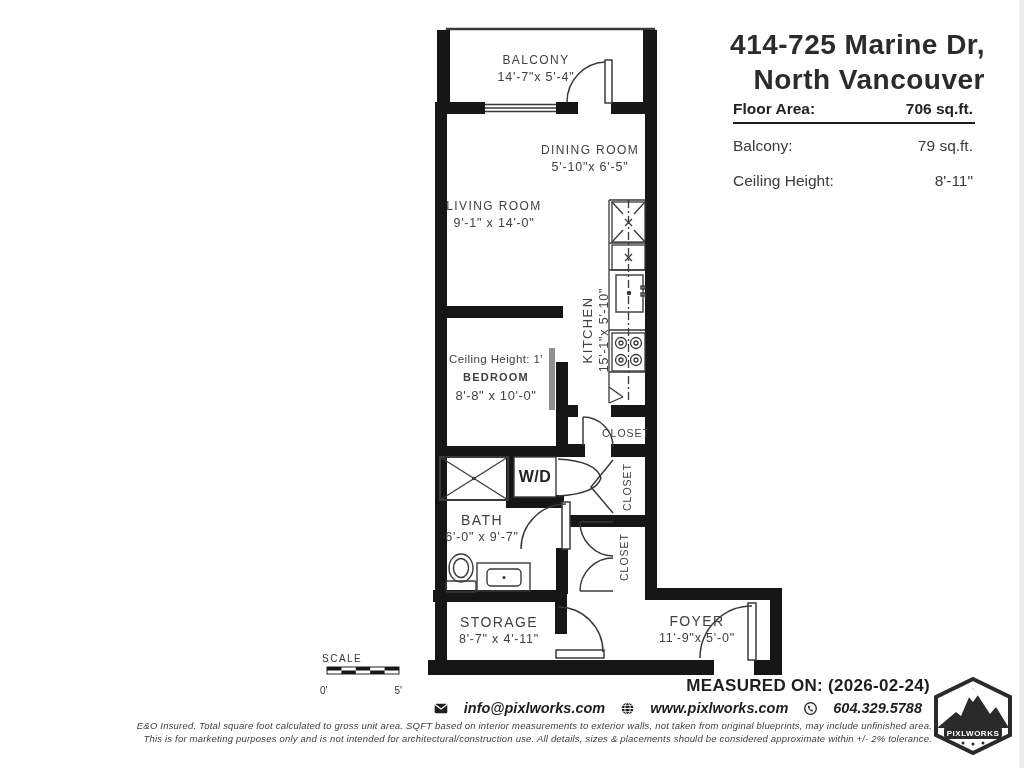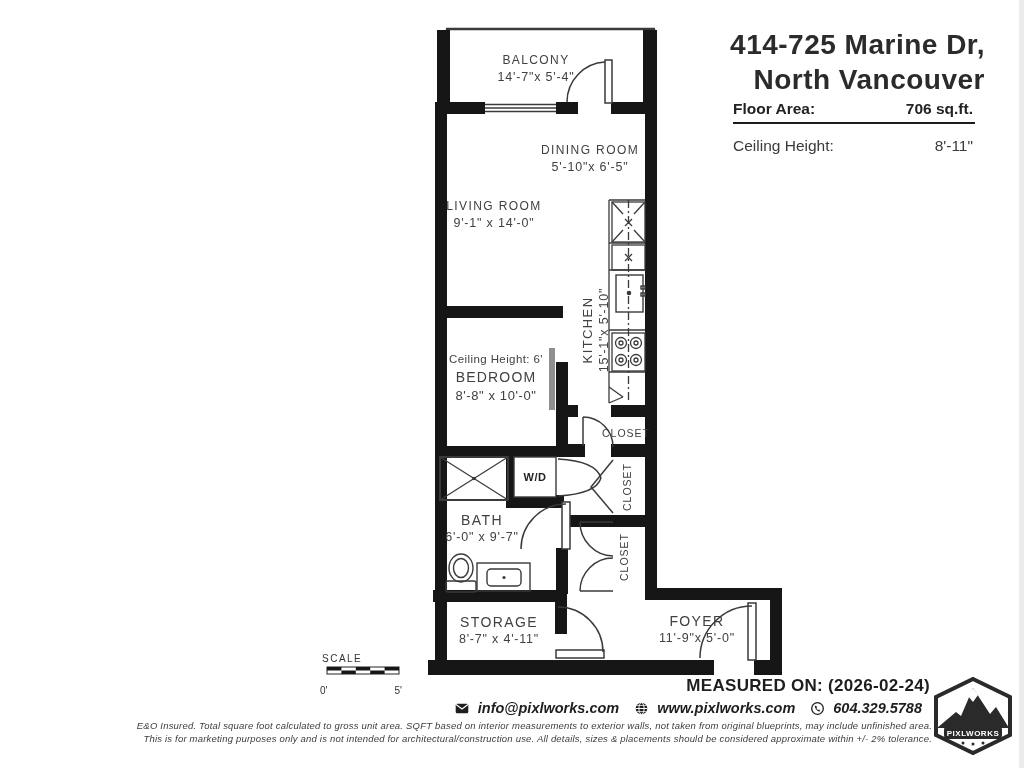--- a/index.html
+++ b/index.html
@@ -15,34 +15,34 @@
   }
   .area-table{position:absolute;left:733px;top:96px;width:242px;font-size:15.5px;color:#3a3a3a;}
   .area-row{display:flex;justify-content:space-between;align-items:baseline;padding:4px 2px 4px 0;}
   .area-row.first{font-weight:bold;border-bottom:2.5px solid #1c1c1c;color:#222;}
   .area-row.rest{margin-top:9px;}
   
   .lbl{position:absolute;transform:translate(-50%,-50%);text-align:center;white-space:nowrap;color:#414141;}
   .rname{font-size:12px;letter-spacing:1.4px;line-height:17px;}
   .rdims{font-size:12.5px;letter-spacing:.8px;line-height:16px;}
   .bed-note{font-size:11.5px;letter-spacing:.4px;line-height:16px;}
-  .bed-name{font-size:14px;letter-spacing:1.2px;line-height:21px;}
+  .bed-name{font-size:11px;letter-spacing:1.2px;line-height:21px;font-weight:bold;}
   .bed-dims{font-size:13px;letter-spacing:.6px;line-height:16px;}
   .vlabel{transform:translate(-50%,-50%) rotate(-90deg);}
   .closet{font-size:10.5px;letter-spacing:1px;color:#3f3f3f;}
-  .wd{font-size:11px;font-weight:bold;color:#222;letter-spacing:.5px;}
+  .wd{font-size:16px;font-weight:bold;color:#222;letter-spacing:.5px;}
   
   .scale-box{position:absolute;left:318px;top:653px;width:86px;font-size:10px;color:#333;}
   .scale-word{letter-spacing:1.5px;padding-left:4px;}
   .scale-ends{display:flex;justify-content:space-between;padding:0 2px;font-size:10px;}
   
   .measured{position:absolute;top:676px;right:94px;font-size:17px;font-weight:bold;color:#1e1e1e;letter-spacing:.3px;}
   .contact{position:absolute;top:700px;right:102px;display:flex;gap:16px;align-items:center;
            font-size:14.5px;font-weight:bold;font-style:italic;color:#1e1e1e;}
-  .contact .item{display:flex;align-items:center;gap:9px;}
+  .contact .item{display:flex;align-items:center;gap:16px;}
   .disc{position:absolute;right:92px;text-align:right;font-style:italic;font-size:9.5px;color:#3c3c3c;letter-spacing:.2px;}
   .disc1{top:720px;} .disc2{top:733px;text-align:center;}
   .logo{position:absolute;left:928px;top:676px;}
   .page-edge-r{position:absolute;right:0;top:0;width:5px;height:768px;background:#ececec;}
 </style>
 </head>
 <body>
 
 <svg class="abs" style="left:0;top:0" width="1024" height="768" viewBox="0 0 1024 768">
 
@@ -200,21 +200,21 @@
 </div>
 <div class="lbl" style="left:494px;top:214px">
   <div class="rname">LIVING ROOM</div>
   <div class="rdims">9'-1" x 14'-0"</div>
 </div>
 <div class="lbl vlabel" style="left:595px;top:330px">
   <div class="rname" style="font-size:13px">KITCHEN</div>
   <div class="rdims">15'-1"x 5'-10"</div>
 </div>
 <div class="lbl" style="left:496px;top:377px">
-  <div class="bed-note">Ceiling Height: 6'</div>
+  <div class="bed-note">Ceiling Height: 1'</div>
   <div class="bed-name">BEDROOM</div>
   <div class="bed-dims">8'-8" x 10'-0"</div>
 </div>
 <div class="lbl" style="left:482px;top:528px">
   <div class="rname" style="font-size:14px">BATH</div>
   <div class="rdims">6'-0" x 9'-7"</div>
 </div>
 <div class="lbl" style="left:499px;top:630px">
   <div class="rname" style="font-size:14px">STORAGE</div>
   <div class="rdims">8'-7" x 4'-11"</div>
@@ -239,20 +239,24 @@
 
 <div class="title">
   <div>414-725 Marine Dr,</div>
   <div>North Vancouver</div>
 </div>
 
 <div class="area-table">
   <div class="area-row first">
     <span>Floor Area:</span>
     <span>706 sq.ft.</span>
+  </div>
+  <div class="area-row rest">
+    <span>Balcony:</span>
+    <span>79 sq.ft.</span>
   </div>
   <div class="area-row rest">
     <span>Ceiling Height:</span>
     <span>8'-11"</span>
   </div>
 </div>
 
 <div class="measured">MEASURED ON: (2026-02-24)</div>
 
 <div class="contact">

